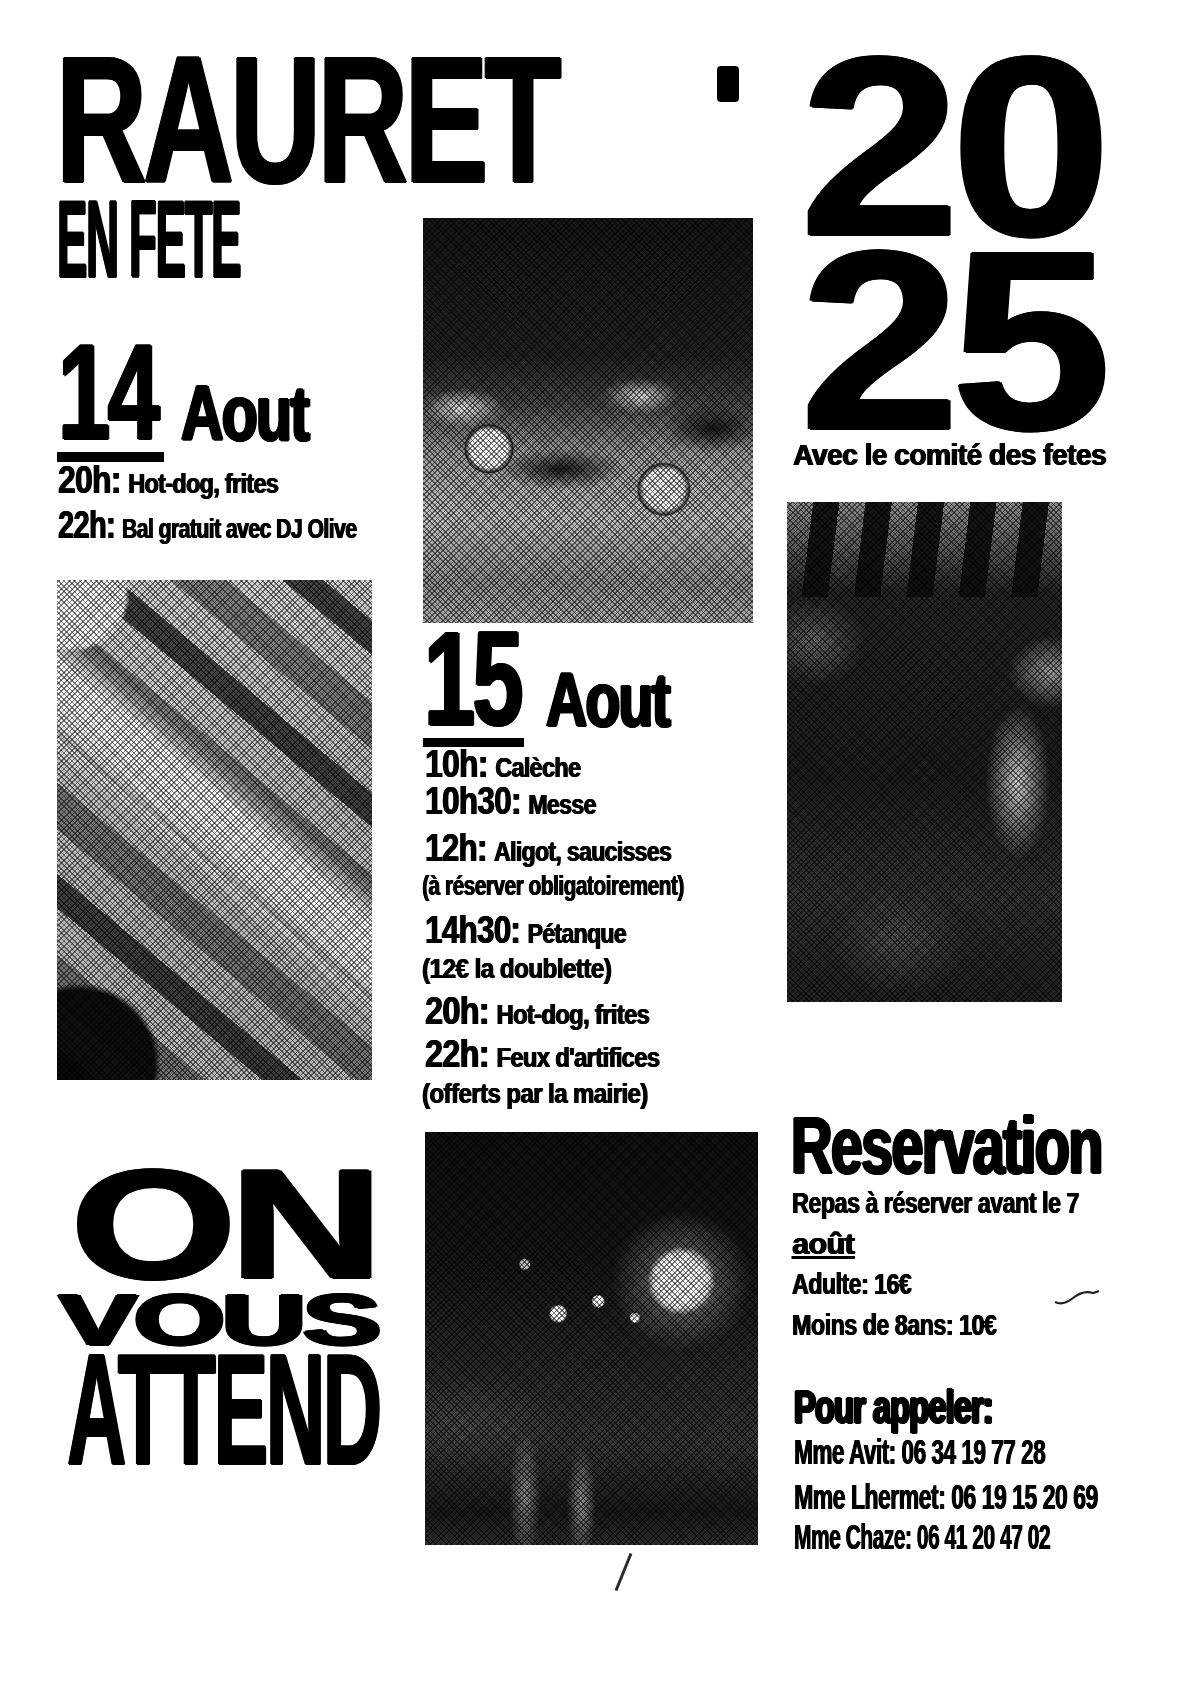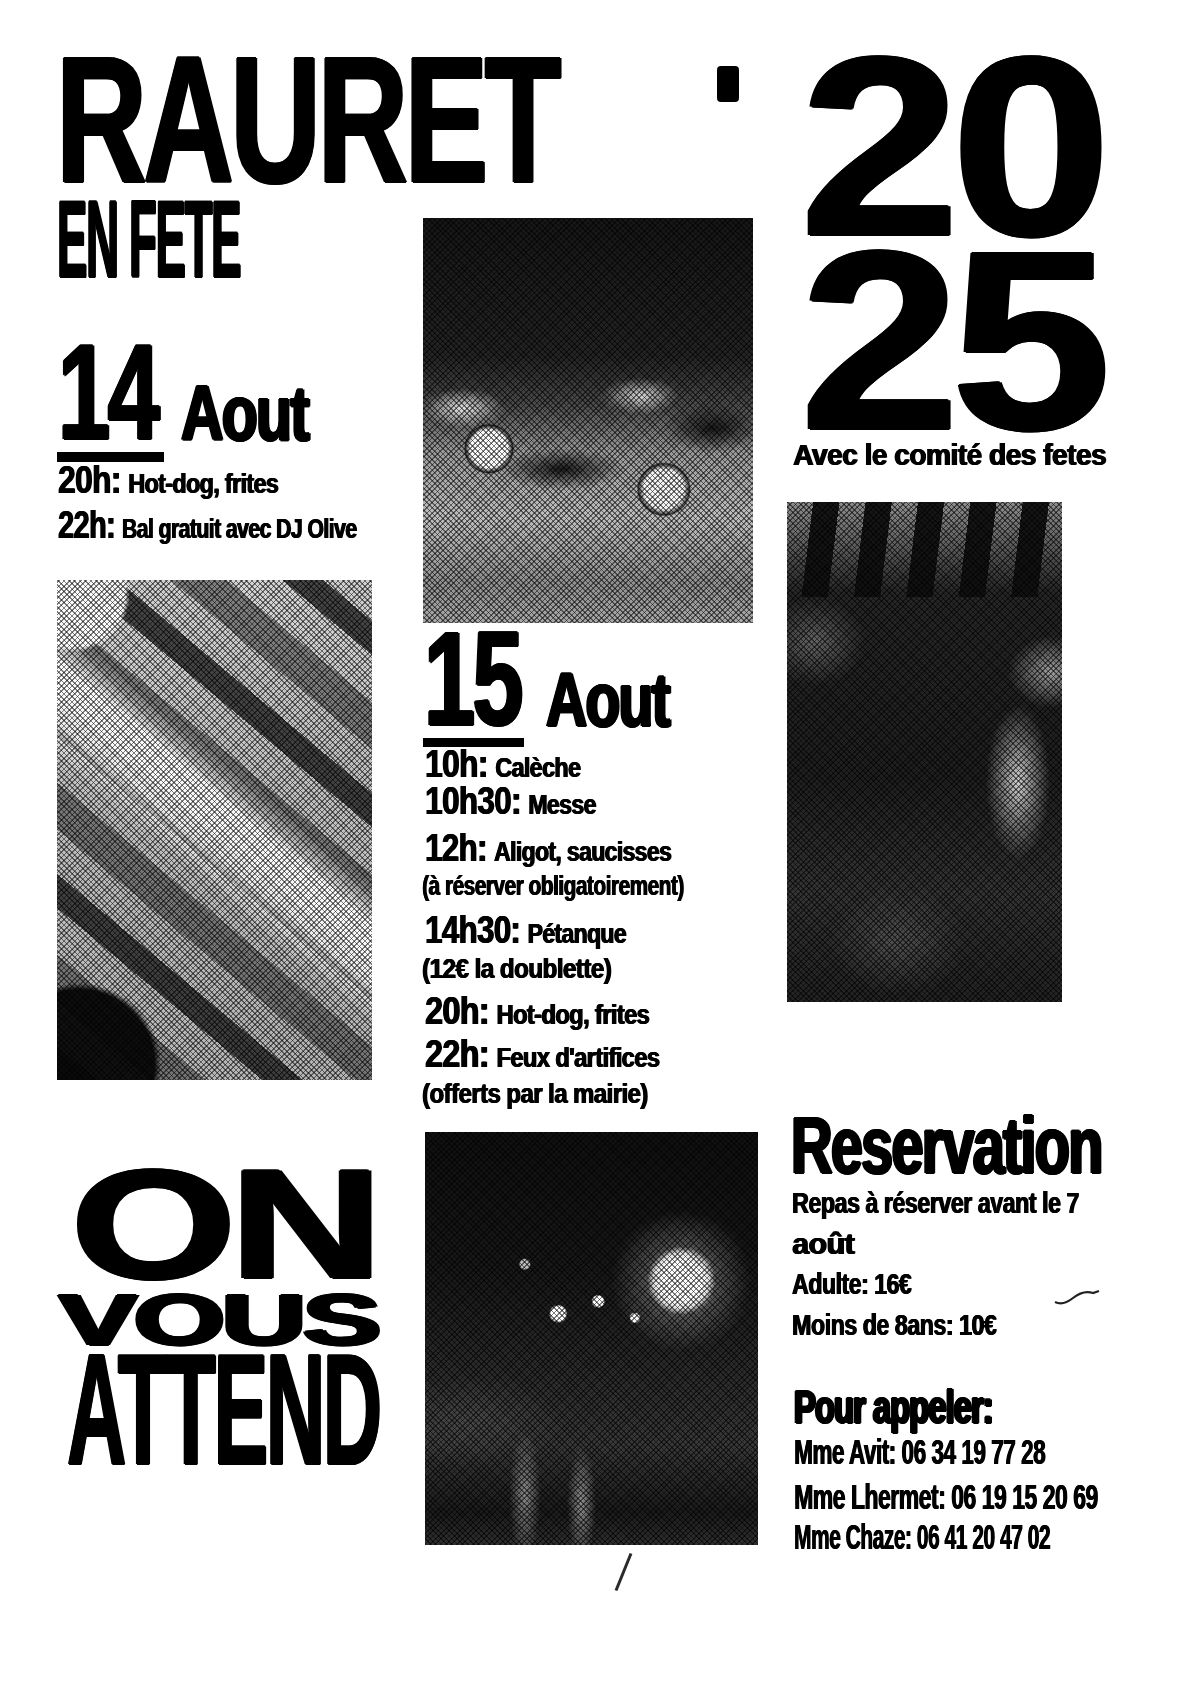--- a/index.html
+++ b/index.html
@@ -42,21 +42,21 @@
   .d2-l2{top:829px; left:425px;}
   .d2-l3{top:872px; left:422px;}
   .d2-l4{top:911px; left:425px;}
   .d2-l5{top:955px; left:422px;}
   .d2-l6{top:992px; left:425px;}
   .d2-l7{top:1035px; left:425px;}
   .d2-l8{top:1080px; left:422px;}
 
   .res-title{top:1106px; left:791px; font-size:80px;}
   .res-l1{top:1188px; left:792px; font-size:30px;}
-  .res-l2{top:1229px; left:792px; font-size:30px;}
+  .res-l2{top:1229px; left:792px; font-size:30px;text-decoration:underline;}
   .res-adult{top:1269px; left:792px; font-size:30px;}
   .res-child{top:1310px; left:792px; font-size:30px;}
   .call-title{top:1384px; left:794px; font-size:46px;}
   .ph-0{top:1434px; left:794px; font-size:35px;}
   .ph-1{top:1479px; left:794px; font-size:35px;}
   .ph-2{top:1519px; left:794px; font-size:35px;}
 
   .sl-on{top:1146px; left:71px; font-size:156px;}
   .sl-vous{top:1284px; left:59px; font-size:72px;}
   .sl-attend{top:1330px; left:67px; font-size:158px;}

